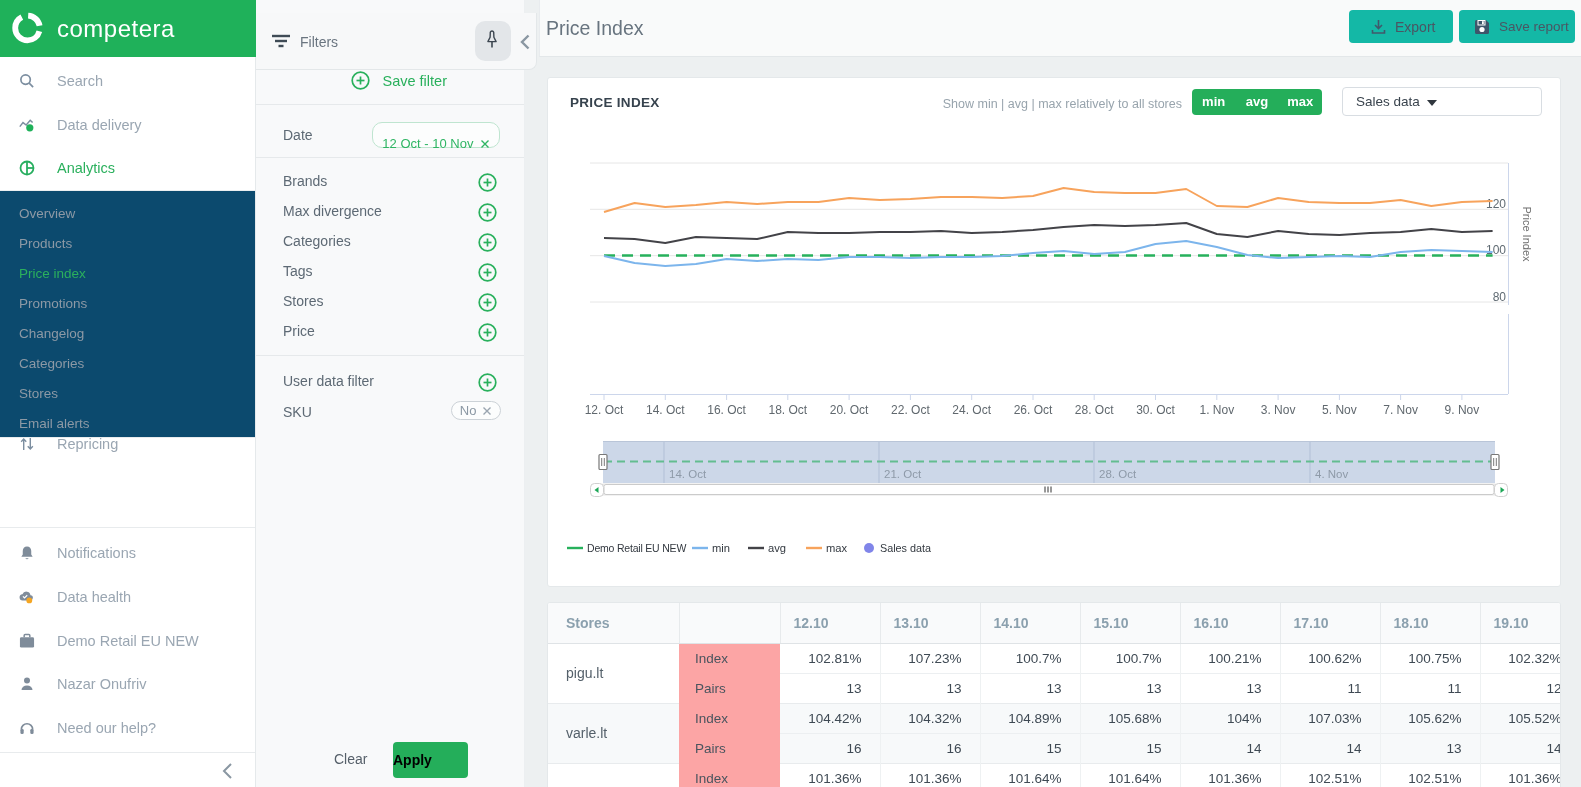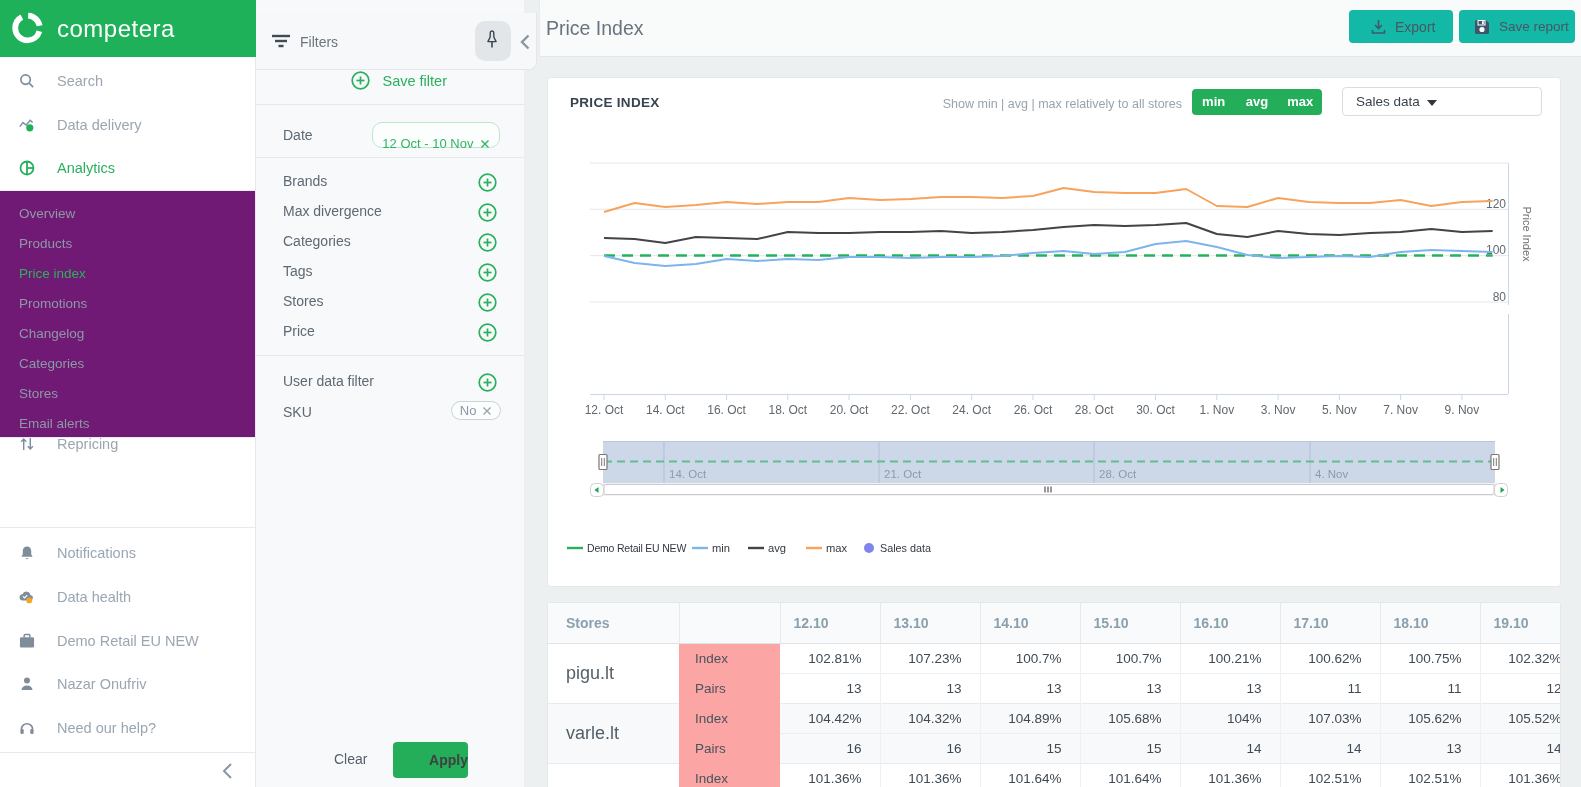--- a/index.html
+++ b/index.html
@@ -6,21 +6,21 @@
 html,body { width:1581px; height:787px; overflow:hidden; font-family:"Liberation Sans", sans-serif; background:#edf0f1; }
 #app { position:relative; width:1581px; height:787px; }
 
 
 #sidebar { position:absolute; left:0; top:0; width:256px; height:787px; background:#fff; border-right:1px solid #e5e9eb; }
 #logo { position:absolute; left:0; top:0; width:256px; height:57px; background:#1fb15a; }
 .snav-item { position:absolute; left:0; width:255px; height:30px; }
 .snav-item .ic { position:absolute; left:19px; top:0; width:16px; height:16px; }
 .snav-item .tx { position:absolute; left:57px; top:0; font-size:14.5px; color:#9aa6b2; }
 .snav-item.green .tx { color:#2bb05d; }
-#subnav { position:absolute; left:0; top:190px; width:255px; height:248px; background:#701a75; border-top:1px solid #ebeef0; border-bottom:1px solid #e8ebed; }
+#subnav { position:absolute; left:0; top:190px; width:255px; height:248px; background:#0c4a6e; border-top:1px solid #ebeef0; border-bottom:1px solid #e8ebed; }
 .sub-item { position:absolute; left:19px; font-size:13.5px; color:#8d99a5; }
 .sub-item.green { color:#2bb05d; }
 #sb-sec2 { position:absolute; left:0; top:527px; width:255px; border-top:1px solid #e8ebed; height:225px; }
 #sb-collapse { position:absolute; left:0; top:752px; width:255px; height:35px; border-top:1px solid #e8ebed; }
 #sb-collapse svg { position:absolute; right:22px; top:9px; }
 
 
 #filters { position:absolute; left:256px; top:0; width:269px; height:787px; background:#f8f9fa; border-right:1px solid #eceff1; }
 #fhead { position:absolute; left:0; top:13px; width:281px; height:57px; background:#f7f8f9; border-bottom:1px solid #e3e7e9; border-right:1px solid #e3e7e9; border-bottom-right-radius:8px; z-index:5; }
 #fhead .ftx { position:absolute; left:44px; top:21px; font-size:14px; color:#6a7580; }
@@ -31,21 +31,21 @@
 #daterow .lbl { position:absolute; left:27px; top:22px; }
 .flbl { font-size:14px; color:#5d6974; }
 #datepill { position:absolute; right:24px; top:17px; height:20px; border:1px solid #bfe5d0; border-radius:10px; padding:12px 9px; font-size:13px; color:#2eb563; line-height:18px; background:rgba(255,255,255,.6); }
 #flist { position:absolute; left:0; top:158px; width:268px; height:198px; border-bottom:1px solid #e6e9eb; }
 .frow { position:absolute; left:27px; width:214px; height:20px; }
 .frow .plus { position:absolute; right:0; top:1px; }
 #flist2 { position:absolute; left:0; top:356px; width:268px; height:100px; }
 #skupill { position:absolute; right:-4px; top:-2px; height:19px; border:1px solid #ccd2d7; border-radius:10px; padding:0 8px; font-size:13px; color:#8b98a4; line-height:17px; background:#fcfdfd; }
 #factions { position:absolute; left:0; bottom:0; width:268px; height:55px; }
 #clearbtn { position:absolute; left:78px; top:19px; font-size:14px; color:#555f69; }
-#applybtn { position:absolute; right:56px; top:10px; width:75px; height:36px; background:#24ae5a; border-radius:4px; color:#404040; font-size:14px; font-weight:bold; text-align:right; line-height:36px; }
+#applybtn { position:absolute; right:56px; top:10px; width:75px; height:36px; background:#24ae5a; border-radius:4px; color:#000000; font-size:14px; font-weight:bold; text-align:left; line-height:36px; }
 
 
 #main { position:absolute; left:526px; top:0; width:1055px; height:787px; }
 #topbar { position:absolute; left:13px; top:0; width:1042px; height:57px; background:#f9fafa; border-bottom:1px solid #e3e7e9; border-left:1px solid #e8ebee; }
 #topbar h1 { position:absolute; left:6px; top:17px; font-size:19.5px; font-weight:normal; color:#68747f; }
 .tbtn { position:absolute; top:10px; height:33px; background:#14b8a6; border-radius:4px; font-size:14px; color:#4a5663; display:flex; align-items:center; white-space:nowrap; }
 .tbtn svg { flex:none; }
 #exportbtn { right:128px; width:104px; }
 #savebtn { right:6px; width:116px; }
 .tbtn .bt { margin-left:9px; }
@@ -64,21 +64,21 @@
 #chartsvg { position:absolute; left:0; top:53px; }
 
 
 #tablecard { position:absolute; left:21px; top:544px; width:1014px; height:260px; background:#fff; border:1px solid #e4e8ea; border-radius:3px; overflow:hidden; }
 table { border-collapse:collapse; table-layout:fixed; width:1032px; }
 th,td { padding:0; font-weight:normal; }
 thead th { height:40px; background:#f9fafb; border-bottom:1px solid #dfe3e6; border-right:1px solid #e7eaec; font-size:14px; font-weight:bold; color:#8ba0ae; }
 thead th.c1 { text-align:left; padding-left:18px; }
 thead th.cd { text-align:center; padding-right:38px; }
 td { height:30px; font-size:13.5px; color:#3f4a54; }
-td.stores { padding-left:18px; font-size:18px; color:#54606a; border-top:1px solid #e8ebed; }
+td.stores { padding-left:18px; font-size:14px; color:#54606a; border-top:1px solid #e8ebed; }
 td.lab { background:#fca5a5; padding-left:16px; color:#4a545e; }
 td.val { text-align:right; padding-right:18px; border-top:1px solid #eceff1; border-right:1px solid #eef1f2; }
 tr.gstart td.val { border-top:1px solid #e8ebed; }
 tbody tr.g2 td.stores, tbody tr.g2 td.val { background:#f7f9fa; }
 </style>
 </head>
 <body>
 <div id="app">
 
   <div id="sidebar">

